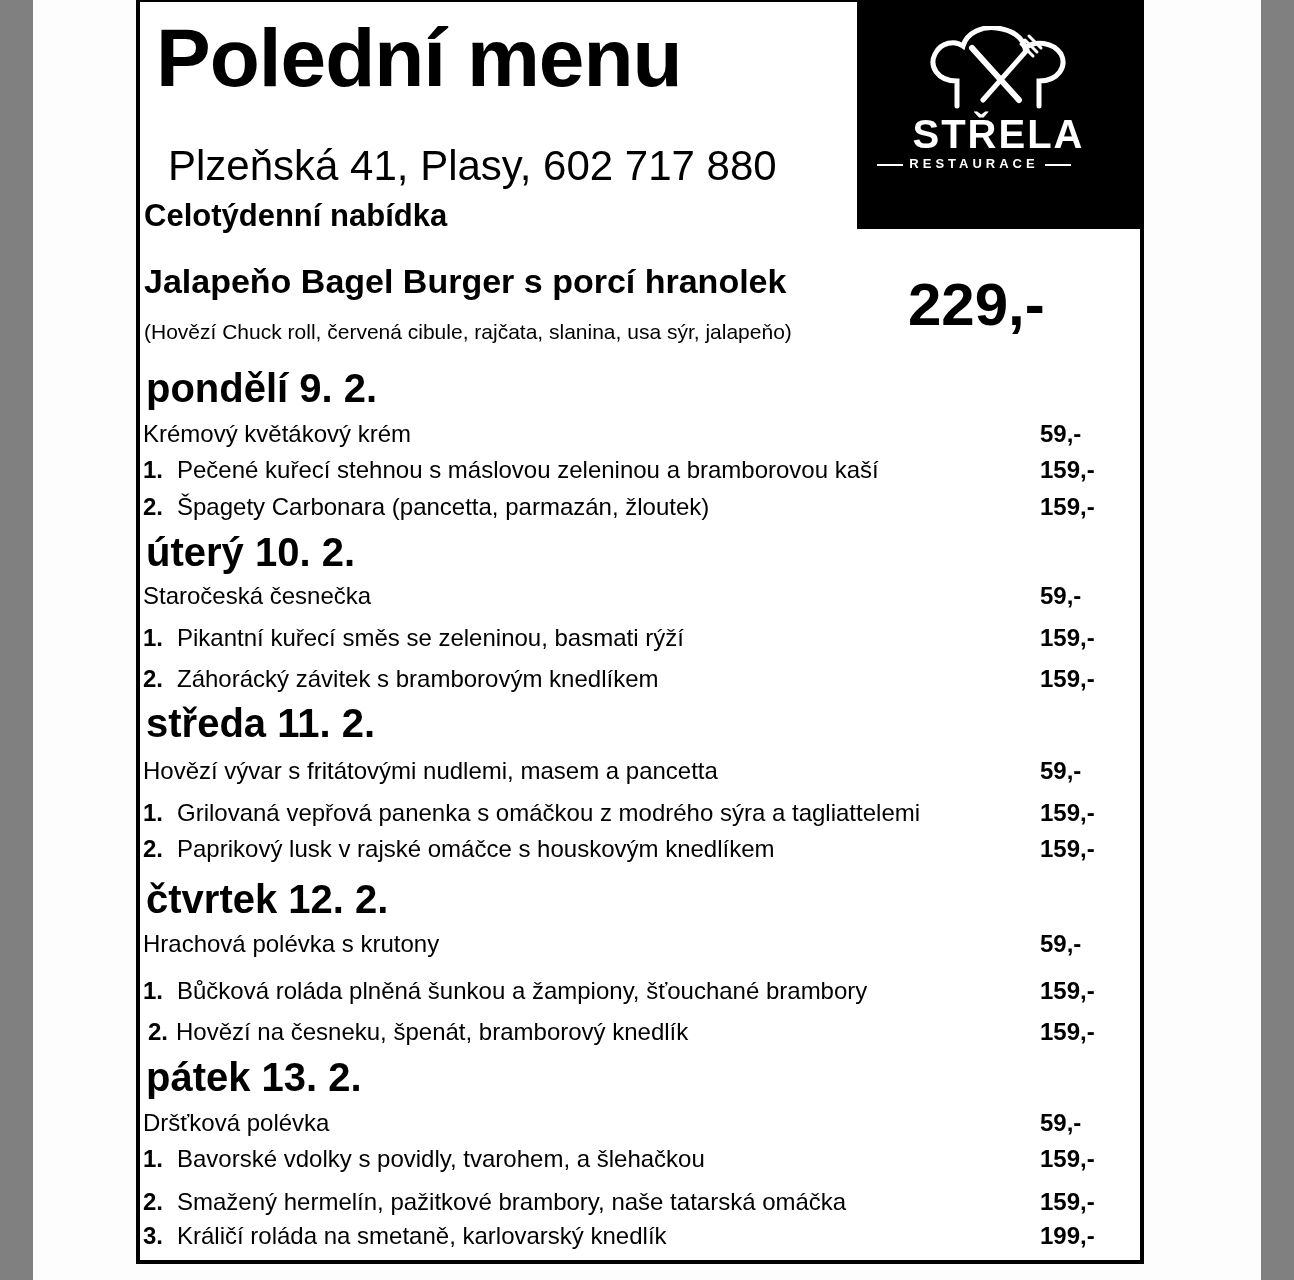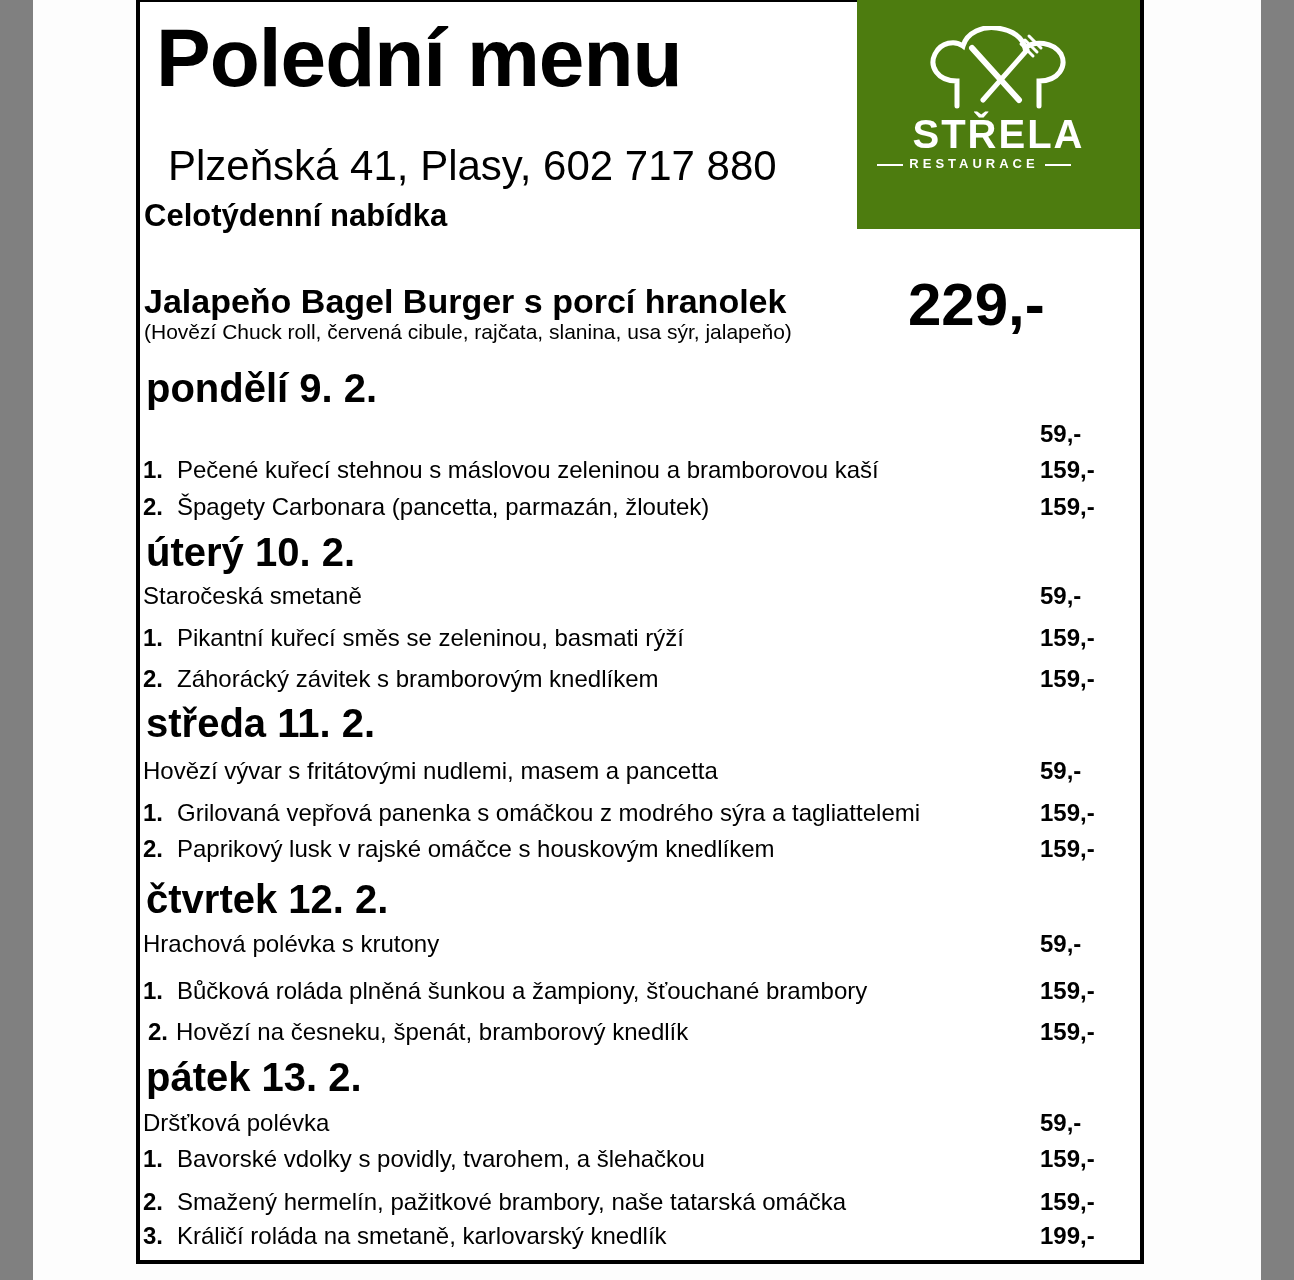--- a/index.html
+++ b/index.html
@@ -23,39 +23,39 @@
     position: absolute; left: 156px; top: 8px;
     font-size: 82px; font-weight: bold; letter-spacing: -1px; line-height: 100px;
     white-space: nowrap;
   }
   .address {
     position: absolute; left: 168px; top: 140px;
     font-size: 42px; line-height: 52px; white-space: nowrap;
   }
   .logo {
     position: absolute; left: 857px; top: 0; width: 283px; height: 229px;
-    background: #4d7c0f;
+    background: #000000;
   }
   .logo svg { position: absolute; left: 70px; top: 26px; }
   .logo-name {
     position: absolute; left: 0; width: 283px; top: 112px; text-align: center;
     color: #fff; font-weight: bold; font-size: 40px; letter-spacing: 2px;
   }
   .logo-sub {
     position: absolute; left: 0; width: 234px; top: 156px; text-align: center;
     color: #fff; font-size: 13px; font-weight: bold; letter-spacing: 4px;
   }
   .logo-sub .dash { display: inline-block; width: 26px; height: 2px; background: #fff; vertical-align: middle; margin: 0 6px; }
   .weekly-label {
     position: absolute; left: 144px; top: 198px;
     font-size: 31px; font-weight: bold; white-space: nowrap;
   }
   .weekly-item {
     position: absolute; left: 144px; top: 262px;
-    font-size: 34px; font-weight: bold; white-space: nowrap; margin-top: 20px;
+    font-size: 34px; font-weight: bold; white-space: nowrap;
   }
   .weekly-price {
     position: absolute; left: 908px; top: 242px;
     font-size: 60px; font-weight: bold; white-space: nowrap; margin-top: 28px;
   }
   .weekly-desc {
     position: absolute; left: 144px; top: 320px;
     font-size: 21px; white-space: nowrap;
   }
   .day {
@@ -88,26 +88,26 @@
   <div class="logo-name">STŘELA</div>
   <div class="logo-sub"><span class="dash"></span><span>RESTAURACE</span><span class="dash"></span></div>
 </div>
 
 <div class="weekly-label">Celotýdenní nabídka</div>
 <div class="weekly-item">Jalapeňo Bagel Burger s porcí hranolek</div>
 <div class="weekly-price">229,-</div>
 <div class="weekly-desc">(Hovězí Chuck roll, červená cibule, rajčata, slanina, usa sýr, jalapeňo)</div>
 
 <div class="day" style="top:366px">pondělí 9. 2.</div>
-<div class="row" style="top:420px"><span class="price">59,-</span></div>
+<div class="row" style="top:420px"><span>Krémový květákový krém</span><span class="price">59,-</span></div>
 <div class="row" style="top:456px"><span class="num">1.</span><span>Pečené kuřecí stehnou s máslovou zeleninou a bramborovou kaší</span><span class="price">159,-</span></div>
 <div class="row" style="top:493px"><span class="num">2.</span><span>Špagety Carbonara (pancetta, parmazán, žloutek)</span><span class="price">159,-</span></div>
 
 <div class="day" style="top:530px">úterý 10. 2.</div>
-<div class="row" style="top:582px"><span>Staročeská smetaně</span><span class="price">59,-</span></div>
+<div class="row" style="top:582px"><span>Staročeská česnečka</span><span class="price">59,-</span></div>
 <div class="row" style="top:624px"><span class="num">1.</span><span>Pikantní kuřecí směs se zeleninou, basmati rýží</span><span class="price">159,-</span></div>
 <div class="row" style="top:665px"><span class="num">2.</span><span>Záhorácký závitek s bramborovým knedlíkem</span><span class="price">159,-</span></div>
 
 <div class="day" style="top:701px">středa 11. 2.</div>
 <div class="row" style="top:757px"><span>Hovězí vývar s fritátovými nudlemi, masem a pancetta</span><span class="price">59,-</span></div>
 <div class="row" style="top:799px"><span class="num">1.</span><span>Grilovaná vepřová panenka s omáčkou z modrého sýra a tagliattelemi</span><span class="price">159,-</span></div>
 <div class="row" style="top:835px"><span class="num">2.</span><span>Paprikový lusk v rajské omáčce s houskovým knedlíkem</span><span class="price">159,-</span></div>
 
 <div class="day" style="top:877px">čtvrtek 12. 2.</div>
 <div class="row" style="top:930px"><span>Hrachová polévka s krutony</span><span class="price">59,-</span></div>

